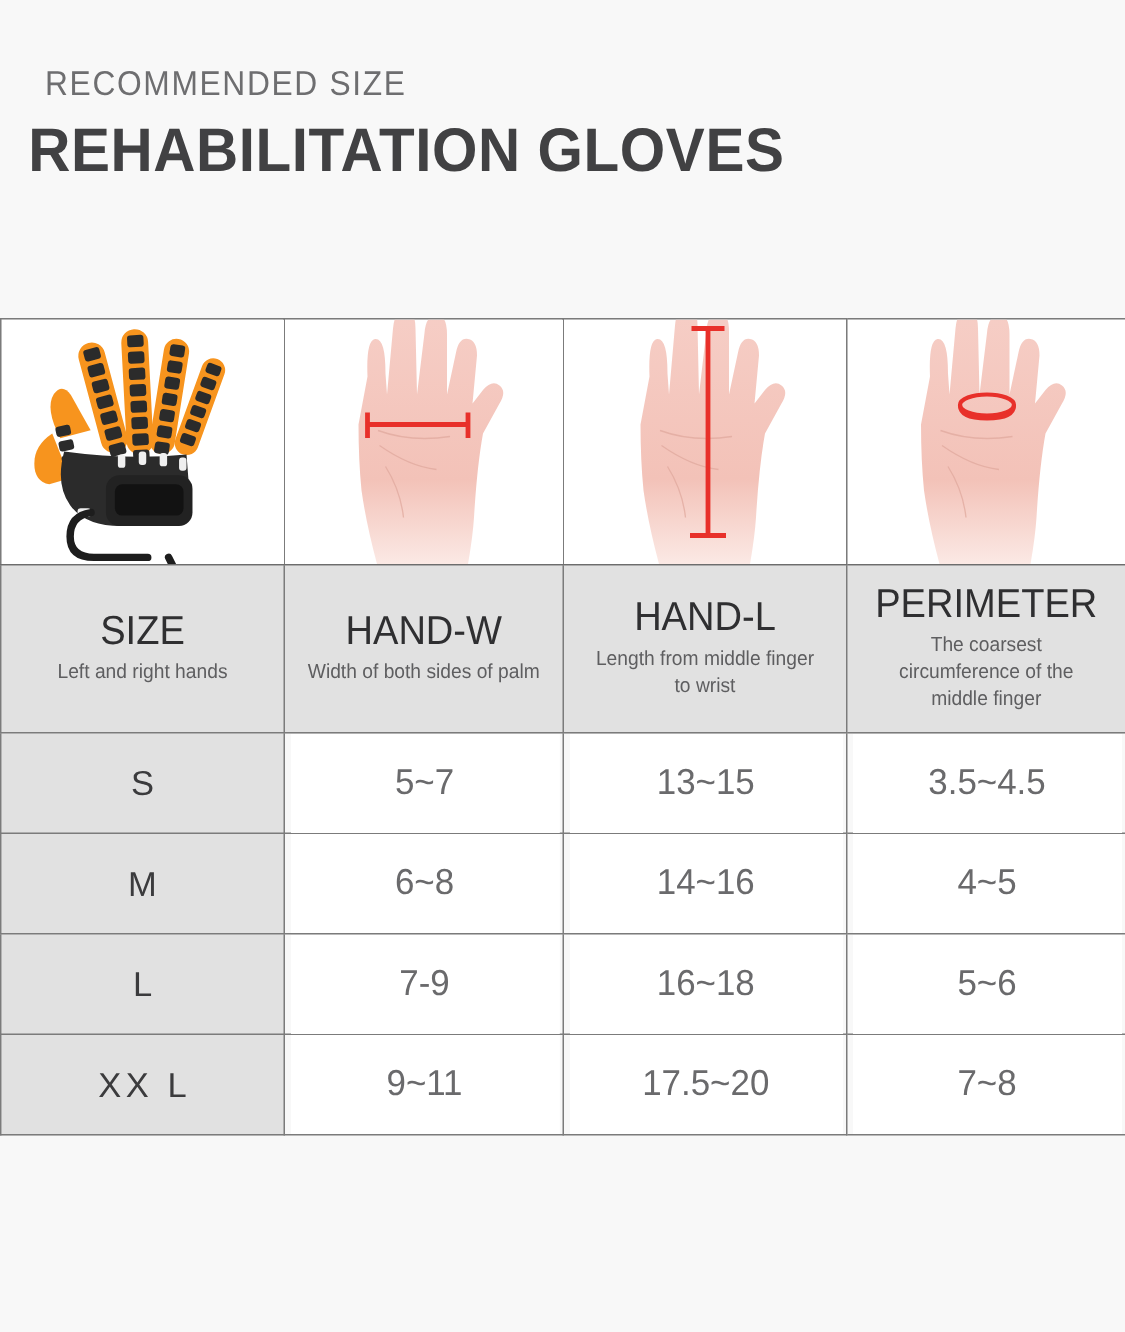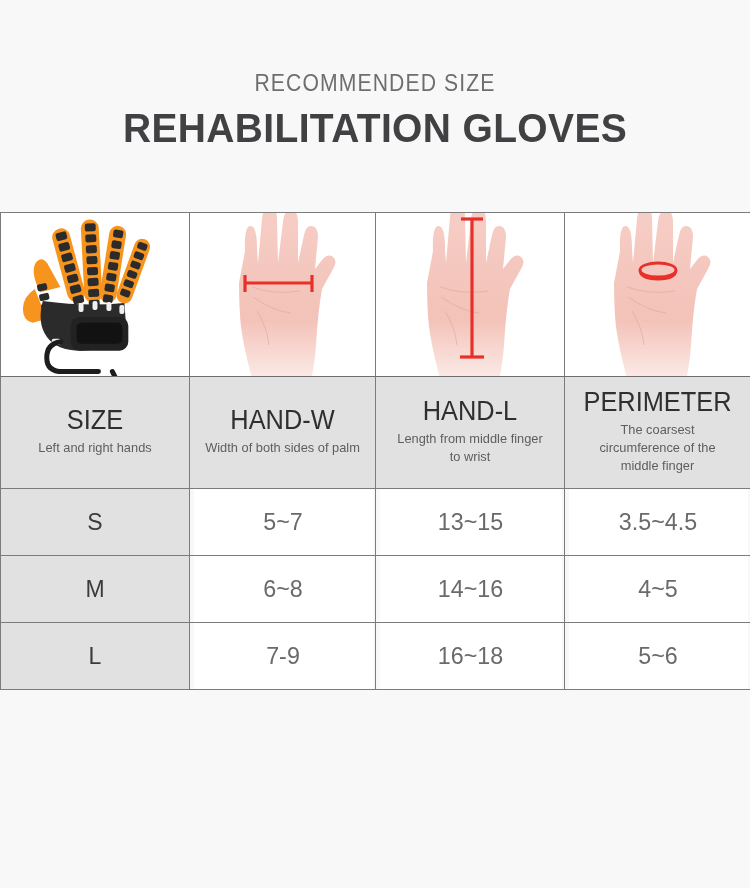--- a/index.html
+++ b/index.html
@@ -10,22 +10,22 @@
     width: 750px;
     height: 888px;
     background: #f8f8f8;
     font-family: "Liberation Sans", sans-serif;
     overflow: hidden;
     position: relative;
   }
 
   
   .title-block {
-    text-align: center;
-    padding-top: 72px;
+    text-align: left;
+    padding-top: 44px;
   }
   .subtitle {
     font-size: 23px;
     letter-spacing: 1.2px;
     color: #6e6e70;
     font-weight: 400;
     line-height: 1;
     transform: scaleX(0.92);
   }
   .maintitle {
@@ -330,15 +330,21 @@
     <td class="val-cell">6~8</td>
     <td class="val-cell">14~16</td>
     <td class="val-cell">4~5</td>
   </tr>
   <tr class="data-row">
     <td class="size-cell">L</td>
     <td class="val-cell">7-9</td>
     <td class="val-cell">16~18</td>
     <td class="val-cell">5~6</td>
   </tr>
+  <tr class="data-row">
+    <td class="size-cell">XX L</td>
+    <td class="val-cell">9~11</td>
+    <td class="val-cell">17.5~20</td>
+    <td class="val-cell">7~8</td>
+  </tr>
 
   </tbody>
 </table>
 
 </body></html>

